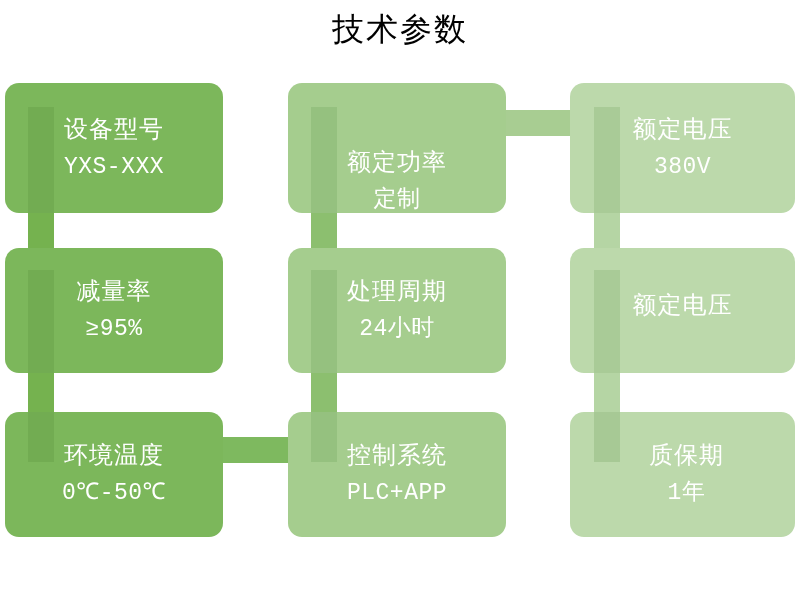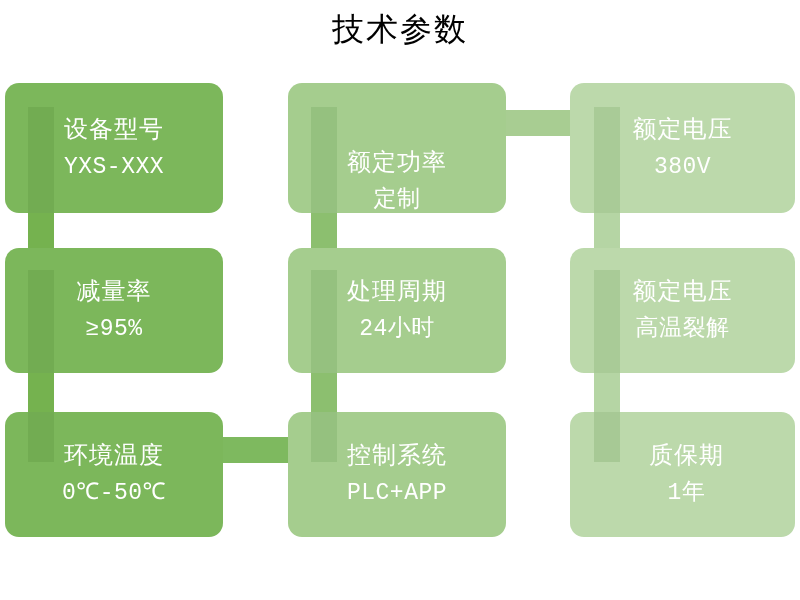--- a/index.html
+++ b/index.html
@@ -108,21 +108,20 @@
 
   <div class="card" style="left:288px;top:248px;width:218px;height:125px;background:#a5cd8e;text-align:right;">
     <div class="tab" style="left:23px;top:22px;height:103px;background:rgba(60,120,35,0.14);"></div>
     <div class="c-title">处理周期</div>
     <div class="c-value">24小时</div>
   </div>
 
   <div class="card" style="left:570px;top:248px;width:225px;height:125px;background:#bcd9ab;">
     <div class="tab" style="left:24px;top:22px;height:103px;background:rgba(60,120,35,0.14);"></div>
     <div class="c-title">额定电压</div>
-    <div class="c-value">高温裂解</div>
   </div>
 
   <div class="card" style="left:5px;top:412px;width:218px;height:125px;background:#7cb75b;">
     <div class="tab" style="left:23px;top:0px;height:50px;background:rgba(60,120,35,0.16);"></div>
     <div class="c-title">环境温度</div>
     <div class="c-value">0℃-50℃</div>
   </div>
 
   <div class="card" style="left:288px;top:412px;width:218px;height:125px;background:#a5cd8e;">
     <div class="tab" style="left:23px;top:0px;height:50px;background:rgba(60,120,35,0.14);"></div>

